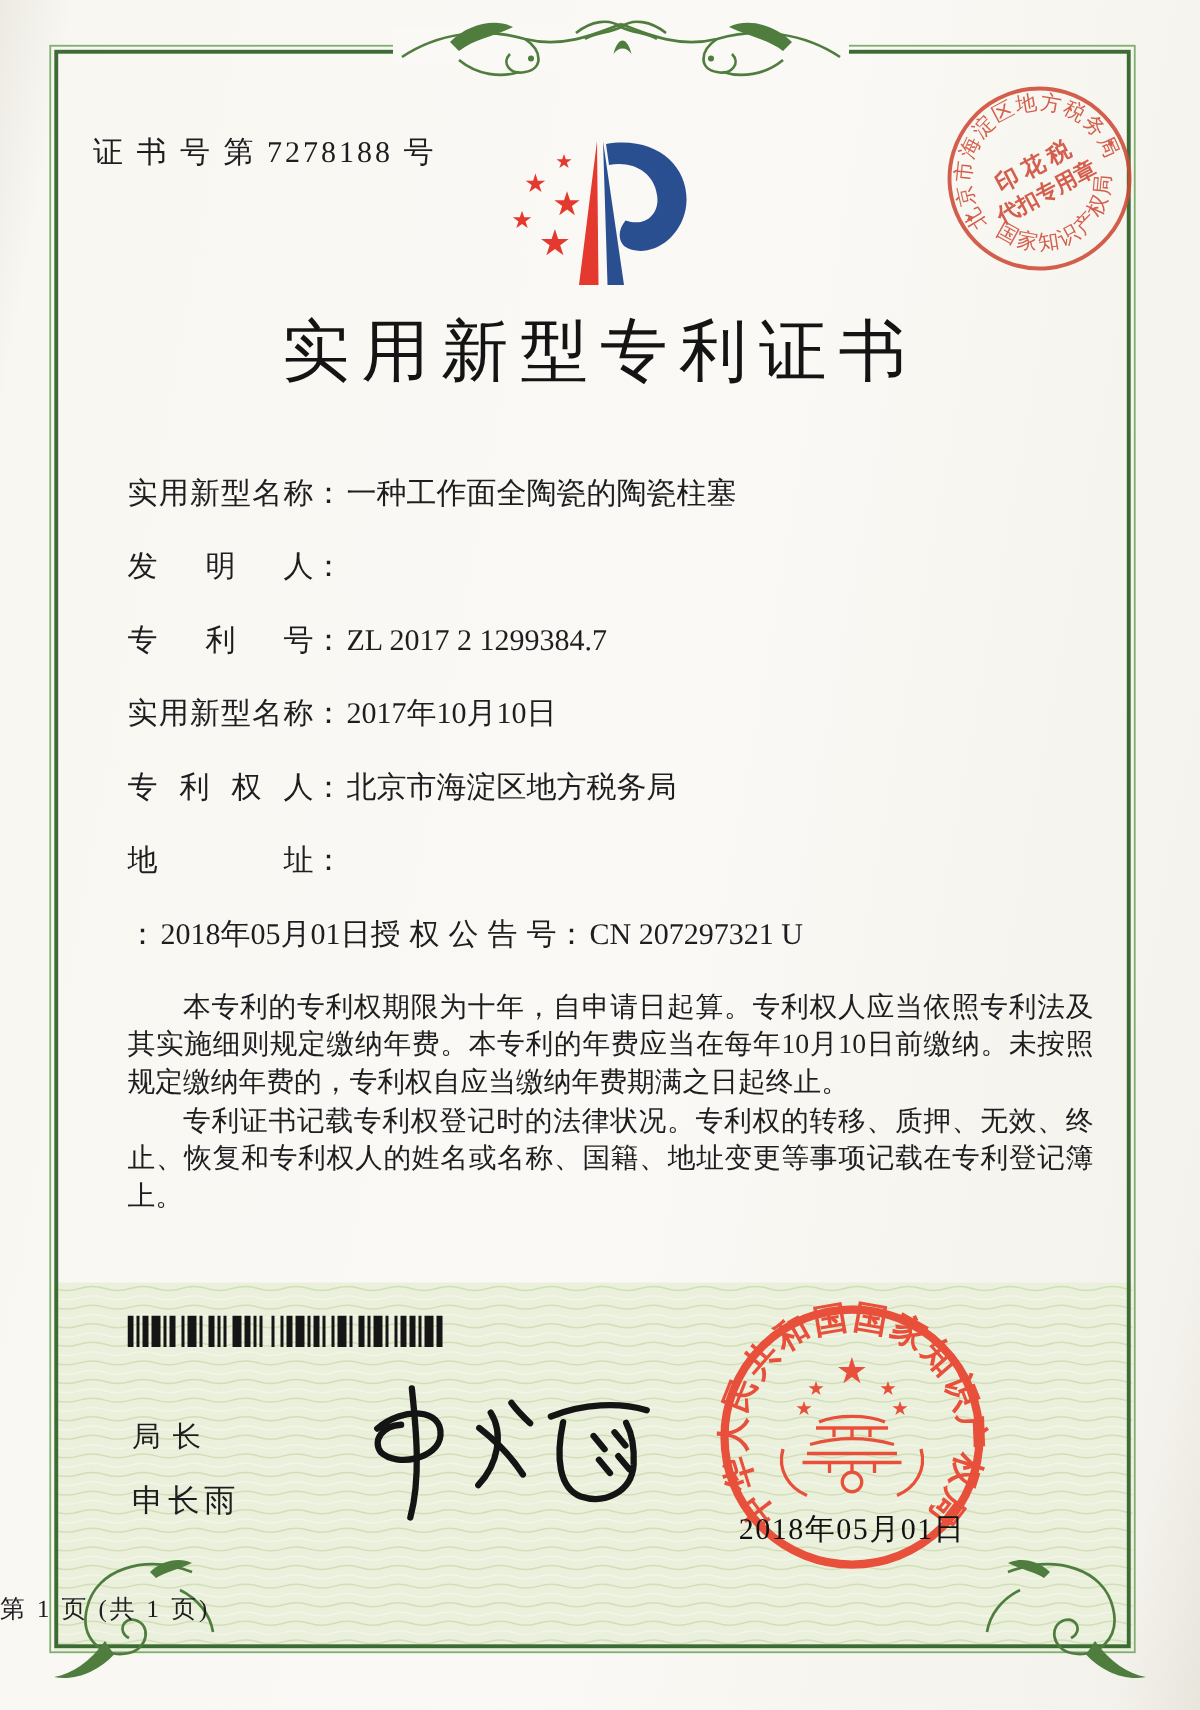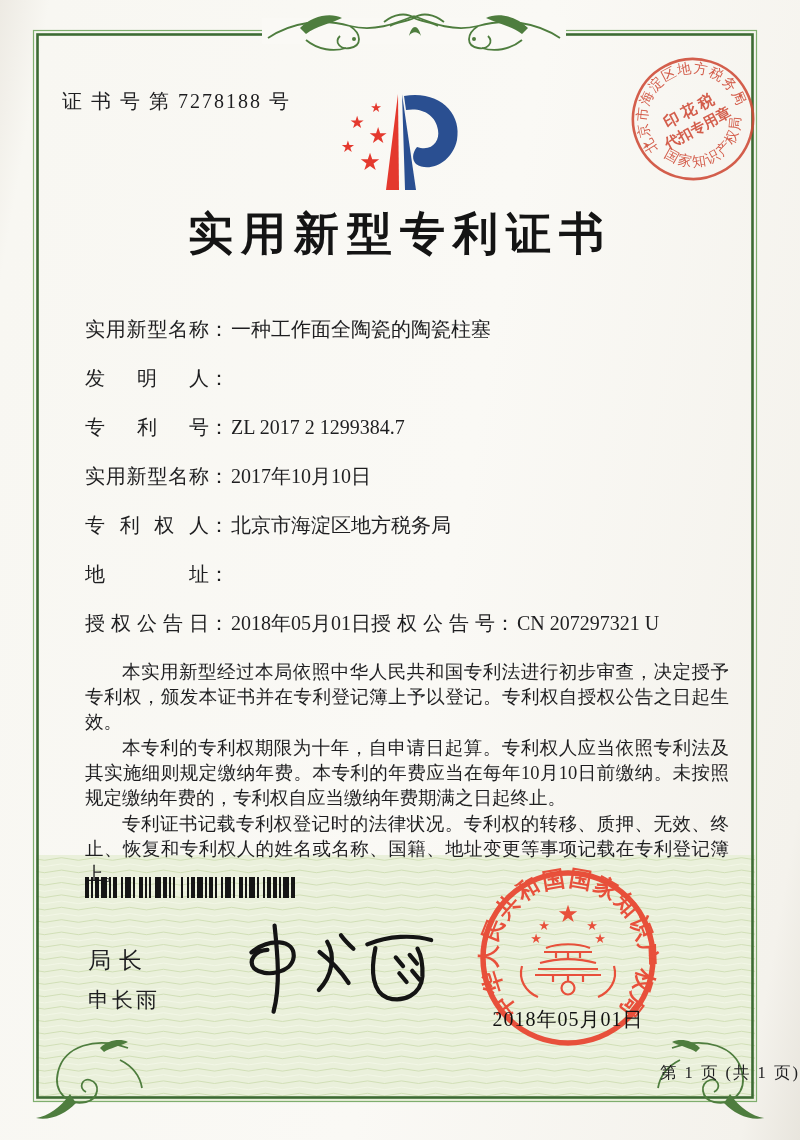--- a/index.html
+++ b/index.html
@@ -14,47 +14,47 @@
   #green-zone{left:36px;top:855px;width:719px;height:246px;background:#eaf0db;overflow:hidden;z-index:1}
   #frame-svg{left:0;top:0;z-index:2}
   .content{z-index:3}
   
   #cert-no{left:62px;top:88px;font-size:20px;letter-spacing:2px;z-index:3}
   
   #logo{left:328px;top:86px;z-index:3}
   
   #tax-stamp{left:608px;top:34px;z-index:3}
   
-  #title{left:0;right:0;top:204px;text-align:center;font-size:45px;font-weight:bold;
+  #title{left:0;right:0;top:204px;text-align:center;font-size:45px;font-weight:normal;
          letter-spacing:8px;color:#141414;z-index:3}
   
   #fields{left:85px;top:316px;width:645px;font-size:20px;line-height:26px;z-index:3}
   .frow{display:flex;margin-bottom:23px}
   .flabel{width:124px;text-align:justify;text-align-last:justify;flex:none}
   .fcolon{width:22px;flex:none}
   .fvalue{flex:1}
   .fvalue.addr{max-width:492px}
   .frow.dual .group2{display:flex}
   .frow.dual .group1{display:flex}
   
   #paras{left:85px;top:660px;width:644px;font-size:18.5px;line-height:25px;
          text-align:justify;z-index:3}
   #paras p{margin:0 0 1px 0;text-indent:2em}
   
   #barcode{left:85px;top:877px;z-index:3}
   
-  #signer-post{left:88px;top:945px;font-size:23px;letter-spacing:8px;z-index:3}
+  #signer-post{left:88px;top:945px;font-size:19px;letter-spacing:8px;z-index:3}
   #signer-name{left:88px;top:986px;font-size:21px;letter-spacing:3px;z-index:3}
   #signature{left:200px;top:912px;z-index:3}
   
   #seal{left:458px;top:848px;z-index:3}
   #seal-date{left:468px;top:1006px;width:200px;text-align:center;font-size:20px;
              letter-spacing:1px;color:#121212;z-index:4}
   
-  #footer{left:0;right:0;top:1062px;text-align:right;font-size:16.5px;letter-spacing:2px;z-index:3}
+  #footer{left:0;right:0;top:1062px;text-align:left;font-size:16.5px;letter-spacing:2px;z-index:3}
 </style>
 </head>
 <body>
 
 <div id="green-zone" class="abs">
   <svg id="waves" width="719" height="246">
       <path d="M0 4.0 q8.5 2.6 17 0 q8.5 -2.6 17 0 q8.5 2.6 17 0 q8.5 -2.6 17 0 q8.5 2.6 17 0 q8.5 -2.6 17 0 q8.5 2.6 17 0 q8.5 -2.6 17 0 q8.5 2.6 17 0 q8.5 -2.6 17 0 q8.5 2.6 17 0 q8.5 -2.6 17 0 q8.5 2.6 17 0 q8.5 -2.6 17 0 q8.5 2.6 17 0 q8.5 -2.6 17 0 q8.5 2.6 17 0 q8.5 -2.6 17 0 q8.5 2.6 17 0 q8.5 -2.6 17 0 q8.5 2.6 17 0 q8.5 -2.6 17 0 q8.5 2.6 17 0 q8.5 -2.6 17 0 q8.5 2.6 17 0 q8.5 -2.6 17 0 q8.5 2.6 17 0 q8.5 -2.6 17 0 q8.5 2.6 17 0 q8.5 -2.6 17 0 q8.5 2.6 17 0 q8.5 -2.6 17 0 q8.5 2.6 17 0 q8.5 -2.6 17 0 q8.5 2.6 17 0 q8.5 -2.6 17 0 q8.5 2.6 17 0 q8.5 -2.6 17 0 q8.5 2.6 17 0 q8.5 -2.6 17 0 q8.5 2.6 17 0 q8.5 -2.6 17 0 q8.5 2.6 17 0 q8.5 -2.6 17 0" fill="none" stroke="#ccdcb0" stroke-width="1" opacity="0.85"></path>
       <path d="M0 10.2 q8.5 2.6 17 0 q8.5 -2.6 17 0 q8.5 2.6 17 0 q8.5 -2.6 17 0 q8.5 2.6 17 0 q8.5 -2.6 17 0 q8.5 2.6 17 0 q8.5 -2.6 17 0 q8.5 2.6 17 0 q8.5 -2.6 17 0 q8.5 2.6 17 0 q8.5 -2.6 17 0 q8.5 2.6 17 0 q8.5 -2.6 17 0 q8.5 2.6 17 0 q8.5 -2.6 17 0 q8.5 2.6 17 0 q8.5 -2.6 17 0 q8.5 2.6 17 0 q8.5 -2.6 17 0 q8.5 2.6 17 0 q8.5 -2.6 17 0 q8.5 2.6 17 0 q8.5 -2.6 17 0 q8.5 2.6 17 0 q8.5 -2.6 17 0 q8.5 2.6 17 0 q8.5 -2.6 17 0 q8.5 2.6 17 0 q8.5 -2.6 17 0 q8.5 2.6 17 0 q8.5 -2.6 17 0 q8.5 2.6 17 0 q8.5 -2.6 17 0 q8.5 2.6 17 0 q8.5 -2.6 17 0 q8.5 2.6 17 0 q8.5 -2.6 17 0 q8.5 2.6 17 0 q8.5 -2.6 17 0 q8.5 2.6 17 0 q8.5 -2.6 17 0 q8.5 2.6 17 0 q8.5 -2.6 17 0" fill="none" stroke="#f3f7e8" stroke-width="1" opacity="0.85"></path>
       <path d="M0 16.4 q8.5 2.6 17 0 q8.5 -2.6 17 0 q8.5 2.6 17 0 q8.5 -2.6 17 0 q8.5 2.6 17 0 q8.5 -2.6 17 0 q8.5 2.6 17 0 q8.5 -2.6 17 0 q8.5 2.6 17 0 q8.5 -2.6 17 0 q8.5 2.6 17 0 q8.5 -2.6 17 0 q8.5 2.6 17 0 q8.5 -2.6 17 0 q8.5 2.6 17 0 q8.5 -2.6 17 0 q8.5 2.6 17 0 q8.5 -2.6 17 0 q8.5 2.6 17 0 q8.5 -2.6 17 0 q8.5 2.6 17 0 q8.5 -2.6 17 0 q8.5 2.6 17 0 q8.5 -2.6 17 0 q8.5 2.6 17 0 q8.5 -2.6 17 0 q8.5 2.6 17 0 q8.5 -2.6 17 0 q8.5 2.6 17 0 q8.5 -2.6 17 0 q8.5 2.6 17 0 q8.5 -2.6 17 0 q8.5 2.6 17 0 q8.5 -2.6 17 0 q8.5 2.6 17 0 q8.5 -2.6 17 0 q8.5 2.6 17 0 q8.5 -2.6 17 0 q8.5 2.6 17 0 q8.5 -2.6 17 0 q8.5 2.6 17 0 q8.5 -2.6 17 0 q8.5 2.6 17 0 q8.5 -2.6 17 0" fill="none" stroke="#ccdcb0" stroke-width="1" opacity="0.85"></path>
       <path d="M0 22.6 q8.5 2.6 17 0 q8.5 -2.6 17 0 q8.5 2.6 17 0 q8.5 -2.6 17 0 q8.5 2.6 17 0 q8.5 -2.6 17 0 q8.5 2.6 17 0 q8.5 -2.6 17 0 q8.5 2.6 17 0 q8.5 -2.6 17 0 q8.5 2.6 17 0 q8.5 -2.6 17 0 q8.5 2.6 17 0 q8.5 -2.6 17 0 q8.5 2.6 17 0 q8.5 -2.6 17 0 q8.5 2.6 17 0 q8.5 -2.6 17 0 q8.5 2.6 17 0 q8.5 -2.6 17 0 q8.5 2.6 17 0 q8.5 -2.6 17 0 q8.5 2.6 17 0 q8.5 -2.6 17 0 q8.5 2.6 17 0 q8.5 -2.6 17 0 q8.5 2.6 17 0 q8.5 -2.6 17 0 q8.5 2.6 17 0 q8.5 -2.6 17 0 q8.5 2.6 17 0 q8.5 -2.6 17 0 q8.5 2.6 17 0 q8.5 -2.6 17 0 q8.5 2.6 17 0 q8.5 -2.6 17 0 q8.5 2.6 17 0 q8.5 -2.6 17 0 q8.5 2.6 17 0 q8.5 -2.6 17 0 q8.5 2.6 17 0 q8.5 -2.6 17 0 q8.5 2.6 17 0 q8.5 -2.6 17 0" fill="none" stroke="#f3f7e8" stroke-width="1" opacity="0.85"></path>
@@ -181,34 +181,32 @@
     <span class="flabel">专利权人</span>
     <span class="fcolon">：</span>
     <span class="fvalue">北京市海淀区地方税务局</span>
   </div>
   <div class="frow">
     <span class="flabel">地址</span>
     <span class="fcolon">：</span>
   </div>
   <div class="frow dual">
     <span class="group1">
-      <span class="flabel">授权公告日</span>
       <span class="fcolon">：</span>
       <span>2018年05月01日</span>
     </span>
     <span class="group2">
       <span class="flabel">授权公告号</span>
       <span class="fcolon">：</span>
       <span>CN 207297321 U</span>
     </span>
   </div>
 </div>
 
 <div id="paras" class="abs content">
-  <p>本实用新型经过本局依照中华人民共和国专利法进行初步审查，决定授予专利权，颁发本证书并在专利登记簿上予以登记。专利权自授权公告之日起生效。</p>
   <p>本专利的专利权期限为十年，自申请日起算。专利权人应当依照专利法及其实施细则规定缴纳年费。本专利的年费应当在每年10月10日前缴纳。未按照规定缴纳年费的，专利权自应当缴纳年费期满之日起终止。</p>
   <p>专利证书记载专利权登记时的法律状况。专利权的转移、质押、无效、终止、恢复和专利权人的姓名或名称、国籍、地址变更等事项记载在专利登记簿上。</p>
 </div>
 
 <svg id="barcode" class="abs content" width="212" height="21">
   <g id="bcg">
       <rect x="0.00" y="0" width="4.00" height="21" fill="#151515"></rect>
       <rect x="6.00" y="0" width="2.00" height="21" fill="#151515"></rect>
       <rect x="10.00" y="0" width="4.00" height="21" fill="#151515"></rect>
       <rect x="16.00" y="0" width="6.00" height="21" fill="#151515"></rect>

